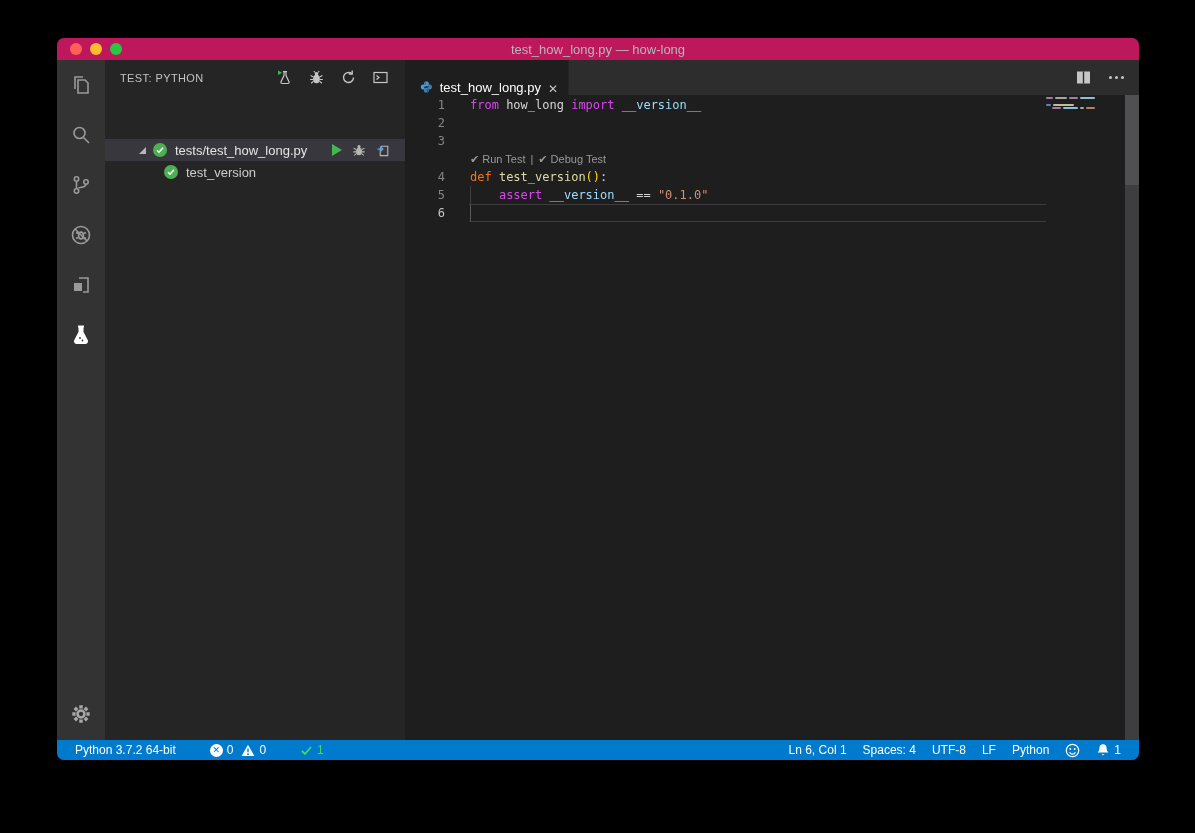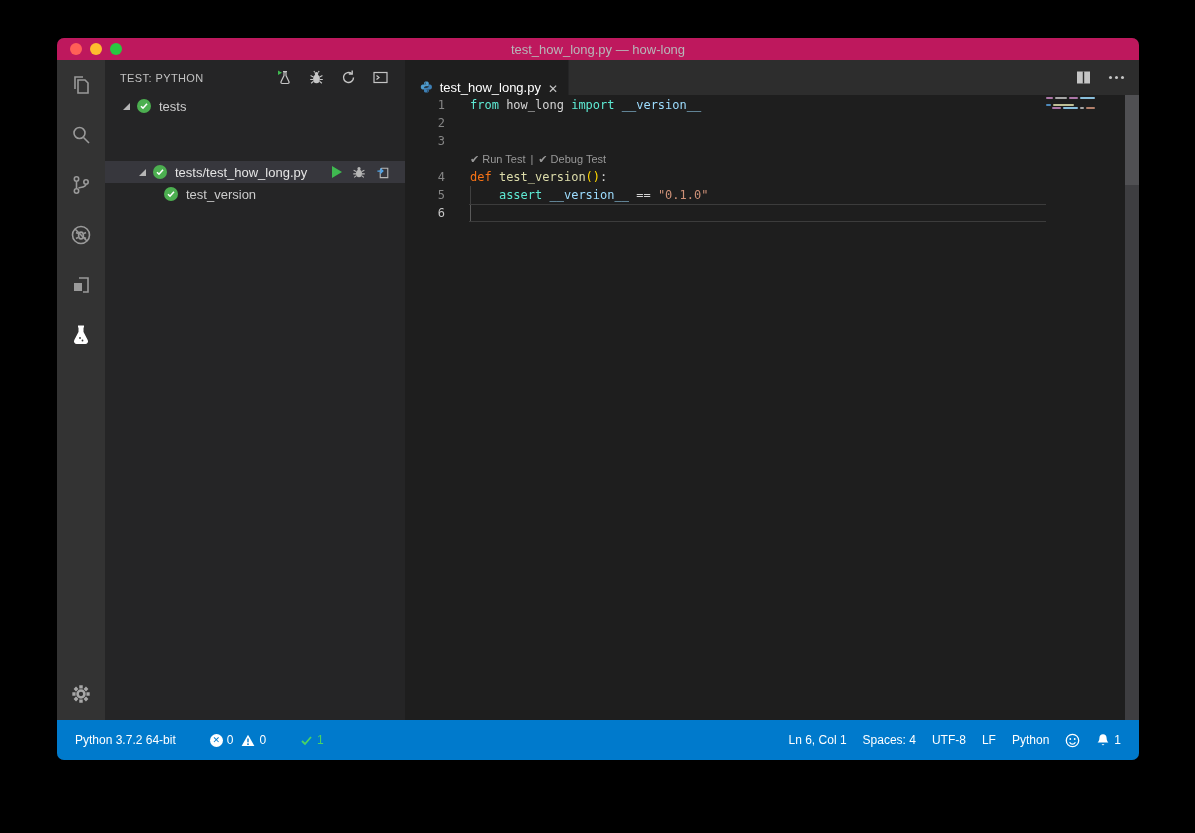--- a/index.html
+++ b/index.html
@@ -50,38 +50,38 @@
   .dots i { width:3px; height:3px; border-radius:50%; background:#c5c5c5; }
 
   .codearea { flex:1; position:relative; font-family:"DejaVu Sans Mono","Liberation Mono",monospace;
               font-size:12px; line-height:18px; padding-top:1px; overflow:hidden; }
   .code-row { height:18px; display:flex; white-space:pre; }
   .gutter { width:65px; flex:0 0 auto; color:#858585; text-align:right; padding-right:25px; }
   .gutter.cur { color:#c6c6c6; }
   .codelens { height:18px; padding-left:65px; display:flex; align-items:flex-start; gap:5px;
               color:#999999; font-size:11px; font-family:"Liberation Sans",sans-serif; }
   .codelens span { cursor:pointer; }
-  .tok-kw{color:#5eead4;} .tok-pl{color:#D4D4D4;} .tok-var{color:#9CDCFE;} .tok-def{color:#f97316;}
+  .tok-kw{color:#d946ef;} .tok-pl{color:#D4D4D4;} .tok-var{color:#9CDCFE;} .tok-def{color:#f97316;}
   .tok-fn{color:#DCDCAA;} .tok-br{color:#FFD700;} .tok-str{color:#CE9178;}
 
   .current-line { position:absolute; left:64px; top:109px; width:577px; height:18px;
                   border-top:1px solid #3c3c3c; border-bottom:1px solid #3c3c3c; }
   .indent-guide { position:absolute; left:65px; width:1px; background:#404040; }
   .guide-l5 { top:91px; height:18px; }
   .guide-l6 { top:110px; height:16px; background:#5a5a5a; }
 
   .minimap { position:absolute; left:639px; top:0; width:79px; height:120px; }
   .mm-row { position:absolute; height:2px; display:flex; gap:2px; }
   .mm-row i { height:2px; border-radius:1px; opacity:.85; }
 
   .scrollbar { position:absolute; right:0; top:0; width:14px; height:100%; background:#3e3e41; }
   .scroll-thumb { width:14px; height:90px; background:#505053; }
 
   
-  .statusbar { height:40px; background:#007acc; display:flex; align-items:center; color:#ffffff;
+  .statusbar { height:20px; background:#007acc; display:flex; align-items:center; color:#ffffff;
                font-size:12px; padding:0 10px 0 18px; flex:0 0 auto;gap:8px; }
   .sb-item { display:flex; align-items:center; gap:4px; padding:0 6px; height:100%; cursor:pointer; }
   .sb-item.first { padding-left:0; }
   .sb-right { margin-left:auto; display:flex; align-items:center; }
   .sb-right .sb-item { padding:0 8px; }
   .pass-green { color:#4ad464; }
   .icon-err { width:13px; height:13px; border-radius:50%; background:#ffffff; color:#007acc;
               font-size:9px; font-weight:bold; display:flex; align-items:center; justify-content:center; }
   .gap6 { width:6px; }
 </style>
@@ -183,28 +183,20 @@
           </span>
           <span class="tool">
             <svg width="17" height="17" viewBox="0 0 17 17">
               <rect x="2" y="3.5" width="13" height="10" fill="none" stroke="#c5c5c5" stroke-width="1.2"></rect>
               <path d="M4.5 6.5L7 8.5l-2.5 2" fill="none" stroke="#c5c5c5" stroke-width="1.2"></path>
             </svg>
           </span>
         </div>
       </div>
 
-      <div class="tree-row" style="padding-left:18px;">
-        <span class="twistie"></span>
-        <svg class="check-circle" viewBox="0 0 14 14">
-          <circle cx="7" cy="7" r="7" fill="#4caf50"></circle>
-          <path d="M4 7.2l2 2 4-4.4" fill="none" stroke="#fff" stroke-width="1.6"></path>
-        </svg>
-        <span>tests</span>
-      </div>
 
       <div class="tree-row selected" style="padding-left:34px;margin-top:44px;">
         <span class="twistie"></span>
         <svg class="check-circle" viewBox="0 0 14 14">
           <circle cx="7" cy="7" r="7" fill="#4caf50"></circle>
           <path d="M4 7.2l2 2 4-4.4" fill="none" stroke="#fff" stroke-width="1.6"></path>
         </svg>
         <span>tests/test_how_long.py</span>
         <span class="row-actions">
           <span class="play-tri"></span>

